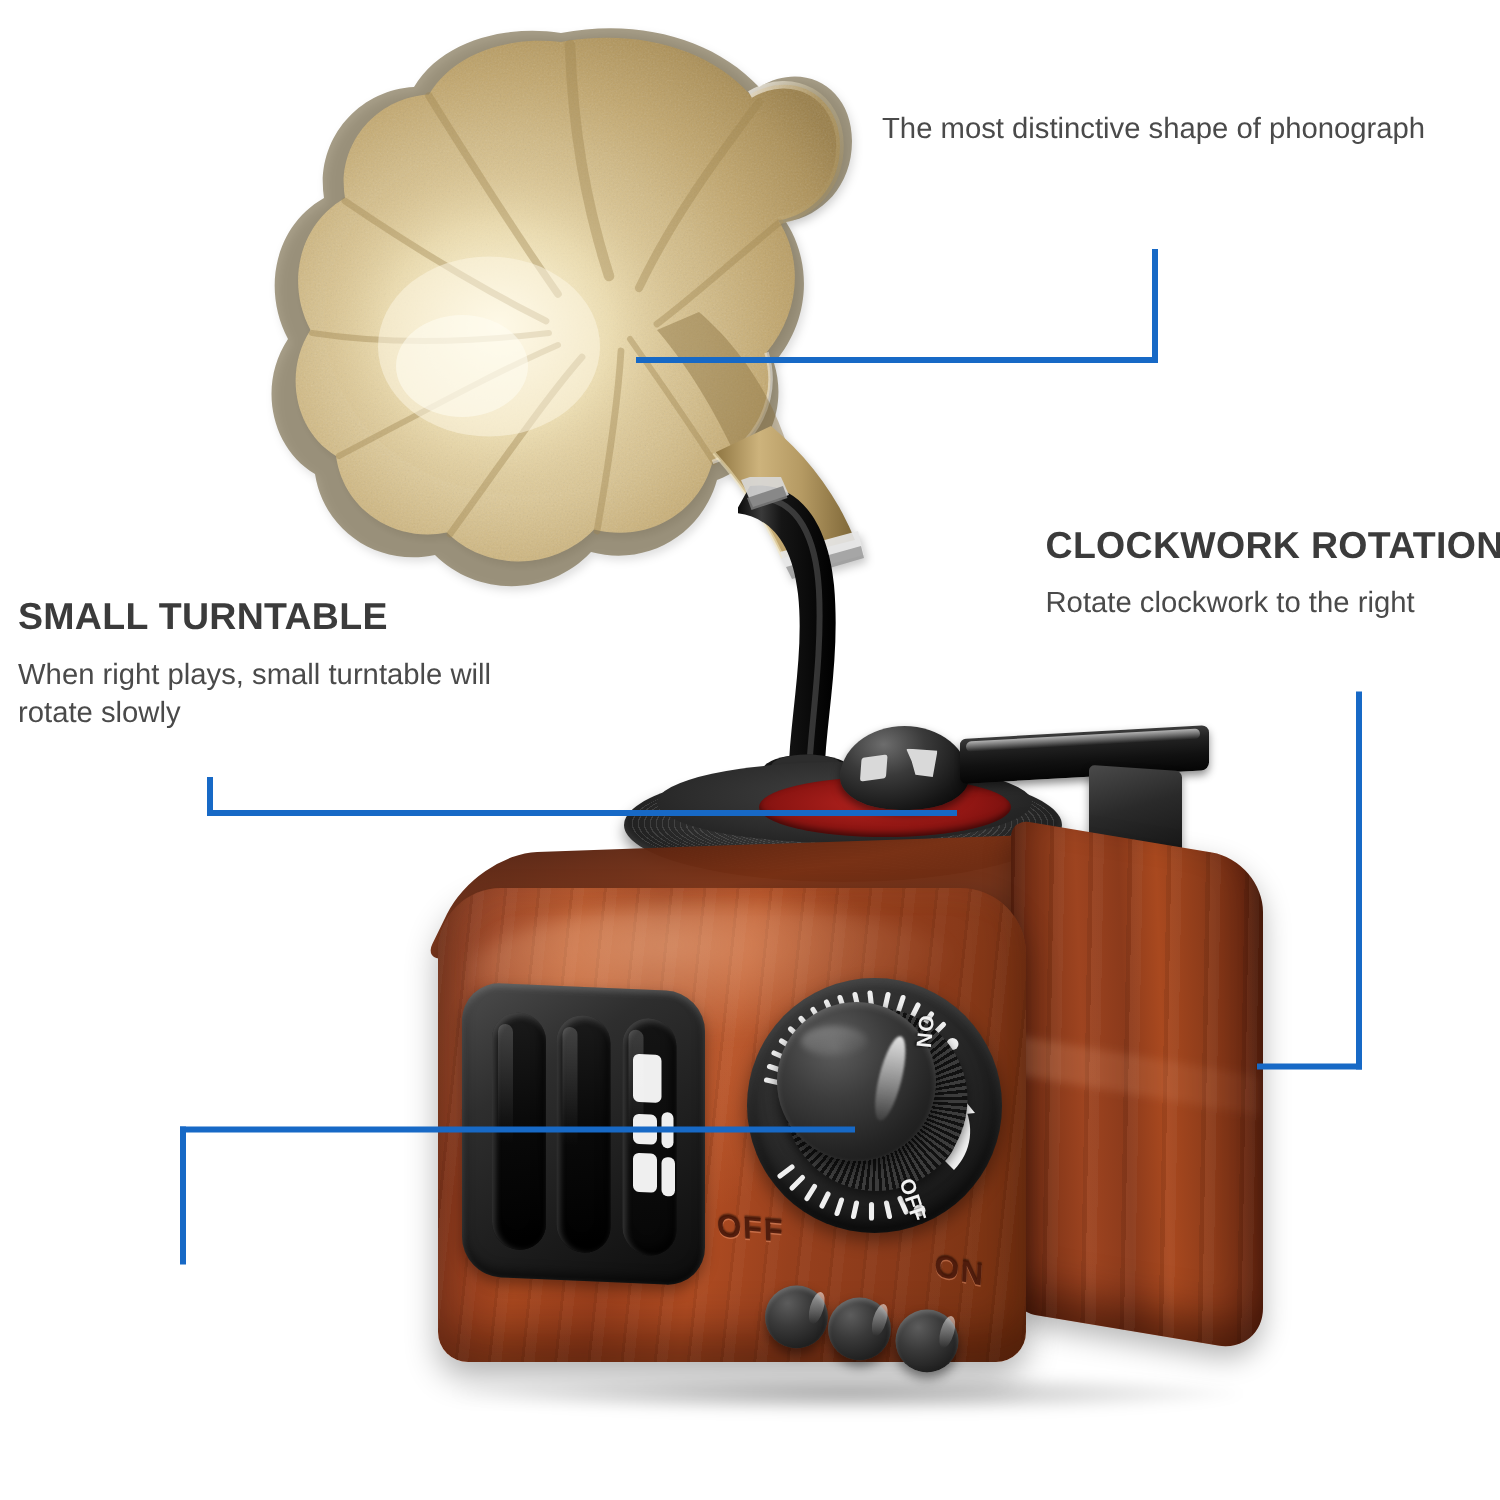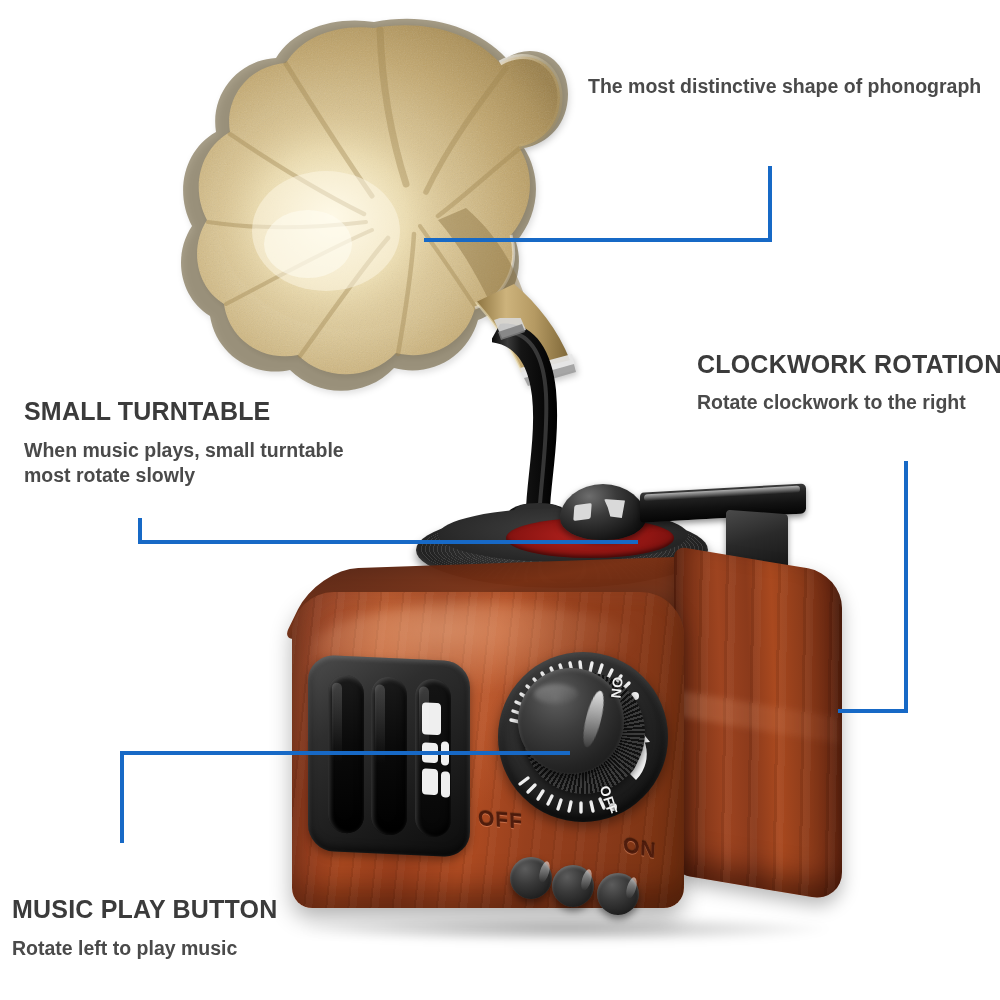--- a/index.html
+++ b/index.html
@@ -20,27 +20,27 @@
     font-size:25px;
     letter-spacing:0.2px;
     color:#3b3b3b;
     white-space:nowrap;
     line-height:1.05;
   }
   .c-desc{
     font-size:19.5px;
     color:#4a4a4a;
     line-height:1.28;
-    font-weight:700;
+    font-weight:400;
   }
   #co-flower{ left:588px; top:60px; }
   #co-flower .c-desc{ margin-top:14px; }
   #co-clock{ left:697px; top:351px; }
   #co-clock .c-desc{ margin-top:13px; }
-  #co-turn{ left:24px; top:398px; }
+  #co-turn{ left:12px; top:398px; }
   #co-turn .c-desc{ margin-top:14px; width:350px; }
   #co-music{ left:12px; top:896px; }
   #co-music .c-desc{ margin-top:14px; }
 
   
   .ln{ position:absolute; background:#1769C6; }
   .lnh{ height:4px; }
   .lnv{ width:4px; }
 
   
@@ -554,21 +554,17 @@
     <div class="c-desc">The most distinctive shape of phonograph</div>
   </div>
 
   <div class="callout" id="co-clock">
     <div class="c-title">CLOCKWORK ROTATION</div>
     <div class="c-desc">Rotate clockwork to the right</div>
   </div>
 
   <div class="callout" id="co-turn">
     <div class="c-title">SMALL TURNTABLE</div>
-    <div class="c-desc">When music plays, small turntable most rotate slowly</div>
+    <div class="c-desc">When right plays, small turntable will rotate slowly</div>
   </div>
 
-  <div class="callout" id="co-music">
-    <div class="c-title">MUSIC PLAY BUTTON</div>
-    <div class="c-desc">Rotate left to play music</div>
-  </div>
 
 </div>
 
 </body></html>

